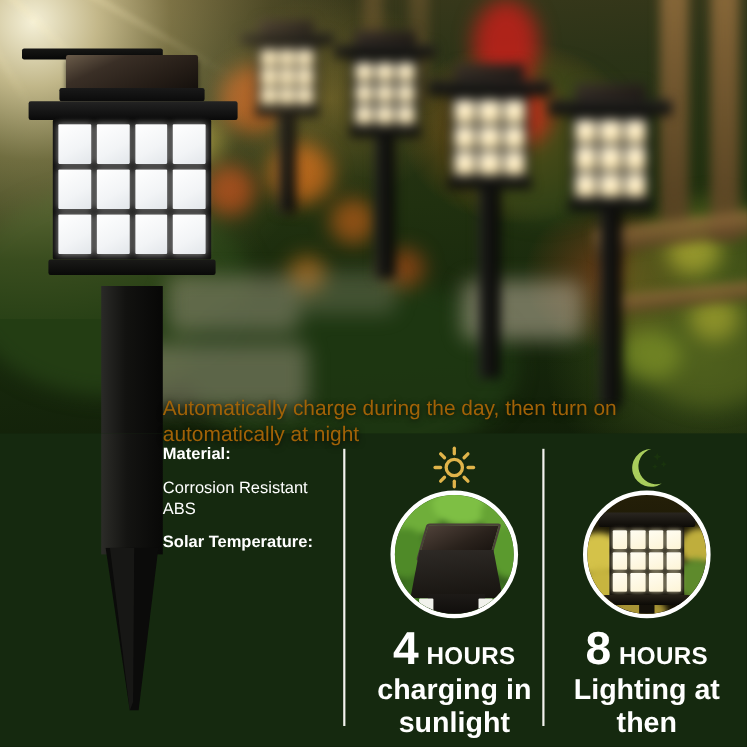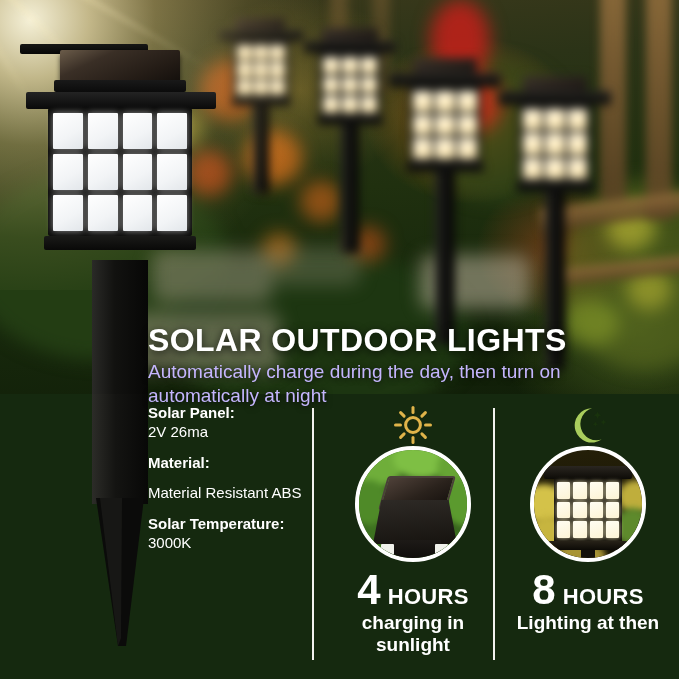--- a/index.html
+++ b/index.html
@@ -92,21 +92,21 @@
   
   .slat{position:absolute;background:linear-gradient(180deg,rgba(150,112,62,.85),rgba(92,66,36,.85));border-radius:2px;}
 
   
   .stone{position:absolute;border-radius:10px;background:rgba(170,160,140,.45);}
 
   
   #headline{position:absolute;left:148px;top:303px;z-index:20;color:#fff;
      font-weight:bold;font-size:32px;letter-spacing:.4px;line-height:1;
      text-shadow:0 2px 8px rgba(0,0,0,.75);}
-  #subhead{position:absolute;left:148px;top:341px;z-index:20;color:#c4b5fd;
+  #subhead{position:absolute;left:148px;top:341px;z-index:20;color:#a16207;
      font-size:19px;line-height:1.28;text-shadow:0 1px 6px rgba(0,0,0,.75);max-width:420px;}
 
   
   #panel{position:absolute;left:0;top:394px;width:679px;height:285px;background:#15290f;z-index:10;}
   
   #postover{position:absolute;left:92px;top:394px;width:56px;height:110px;z-index:12;
      background:linear-gradient(90deg,#2c2c28,#141412 42%,#080807);}
   #spike{position:absolute;left:92px;top:498px;width:56px;height:148px;z-index:12;}
 
   
@@ -123,21 +123,21 @@
   .stat{position:absolute;z-index:14;width:170px;text-align:center;color:#fff;}
   #stat1{left:328px;top:404px;}
   #stat2{left:503px;top:404px;}
 
   .stat-icon{height:42px;display:flex;align-items:center;justify-content:center;}
   .circle{width:116px;height:116px;border-radius:50%;margin:0 auto;
      border:4px solid #ffffff;overflow:hidden;position:relative;box-sizing:border-box;}
   .stat-num-row{margin-top:9px;display:flex;align-items:baseline;justify-content:center;gap:7px;}
   .stat-num{font-size:42px;font-weight:bold;line-height:.9;}
   .stat-unit{font-size:22px;font-weight:bold;letter-spacing:.3px;}
-  .stat-desc{margin-top:2px;font-size:19px;font-weight:bold;line-height:1.14;}
+  .stat-desc{margin-top:2px;font-size:26px;font-weight:bold;line-height:1.14;}
 
   
   #circ1{background:linear-gradient(180deg,#3f6b24,#2d5318);}
   #circ1 .leafy{position:absolute;inset:0;filter:blur(3px);}
   #cap-top{position:absolute;left:24px;top:26px;width:64px;height:30px;
      background:linear-gradient(150deg,#4e4038,#2a221c 55%,#15100d);
      transform:skewX(-16deg);border-radius:3px;border:2px solid #4a4039;}
   #cap-body{position:absolute;left:14px;top:50px;width:84px;height:44px;
      background:linear-gradient(175deg,#2e2a26,#16130f);
      clip-path:polygon(10% 0,90% 0,100% 100%,0 100%);}
@@ -305,45 +305,39 @@
 
     <div id="flare">
 
       <div class="ray" style="width:360px;transform:rotate(30deg);"></div>
       <div class="ray" style="width:280px;transform:rotate(44deg);"></div>
       <div class="ray" style="width:250px;transform:rotate(58deg);"></div>
 
     </div>
   </div>
 
-  <h1 id="headline">SOLAR OUTDOOR LIGHTS</h1>
   <p id="subhead">Automatically charge during the day, then turn on automatically at night</p>
 
   <div id="panel"></div>
 
   <div id="postover"></div>
   <svg id="spike" viewBox="0 0 56 148">
     <polygon points="4,0 52,0 34,148 26,148" fill="#0b0b0a"></polygon>
     <polygon points="8,0 30,0 29,140 26,148" fill="#1c1c19" opacity=".75"></polygon>
   </svg>
 
   <div id="specs">
     <div class="spec">
-      <div class="spec-label">Solar Panel:</div>
-      <div class="spec-value">2V 26ma</div>
+      <div class="spec-label">Material:</div>
     </div>
     <div class="spec">
-      <div class="spec-label">Material:</div>
-    </div>
-    <div class="spec">
-      <div class="spec-value">Material Resistant ABS</div>
+      <div class="spec-value">Corrosion Resistant ABS</div>
     </div>
     <div class="spec">
       <div class="spec-label">Solar Temperature:</div>
-      <div class="spec-value">3000K</div>
     </div>
   </div>
 
   <div class="divider" id="div1"></div>
   <div class="divider" id="div2"></div>
 
   <div class="stat" id="stat1">
     <div class="stat-icon">
       <svg width="40" height="40" viewBox="0 0 40 40">
         <circle cx="20" cy="20" r="7.4" fill="none" stroke="#e0b44a" stroke-width="3"></circle>

